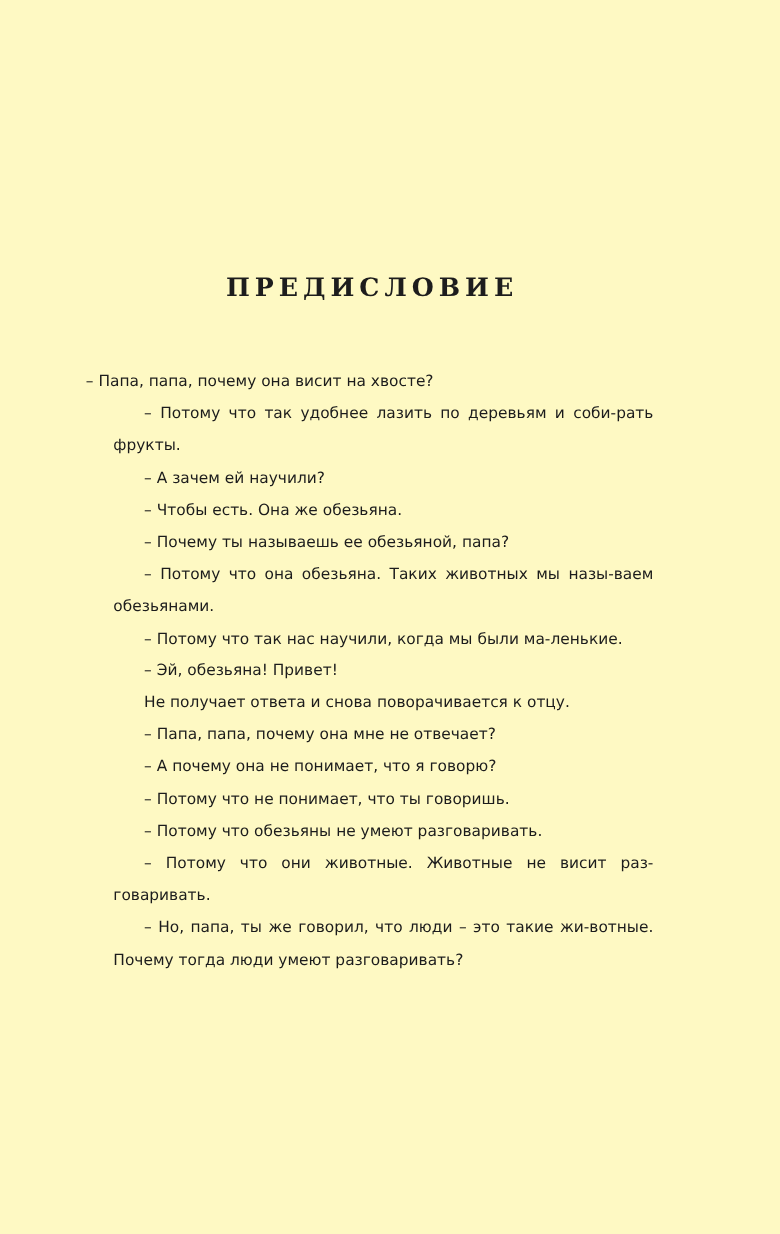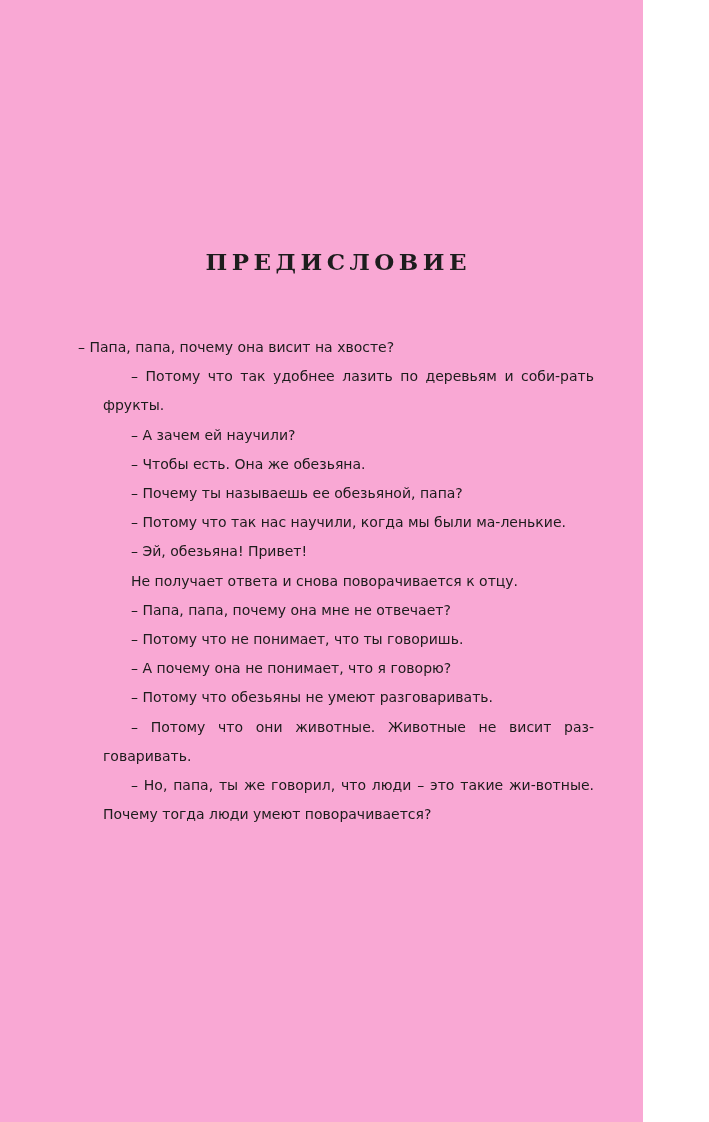--- a/index.html
+++ b/index.html
@@ -12,23 +12,23 @@
     height: 1122px;
     position: relative;
     font-family: "DejaVu Sans", sans-serif;
     color: #1a1a1a;
     overflow: hidden;
   }
   .page {
     position: absolute;
     left: 0;
     top: 0;
-    width: 643px;
+    width: 709px;
     height: 1122px;
-    background: #f9a8d4;
+    background: #fef9c3;
   }
   .content {
     position: absolute;
     left: 78px;
     top: 248px;
     width: 516px;
   }
   .chapter-title {
     text-align: center;
     font-family: "DejaVu Serif", serif;
@@ -63,24 +63,25 @@
 
 <div class="page">
   <div class="content">
     <h1 class="chapter-title">ПРЕДИСЛОВИЕ</h1>
     <div class="body-text">
       <p class="para">–  Папа, папа, почему она висит на хвосте?</p>
       <p class="para indent">–  Потому что так удобнее лазить по деревьям и соби-рать фрукты.</p>
       <p class="para indent">–  А зачем ей научили?</p>
       <p class="para indent">–  Чтобы есть. Она же обезьяна.</p>
       <p class="para indent">–  Почему ты называешь ее обезьяной, папа?</p>
+      <p class="para indent">–  Потому что она обезьяна. Таких животных мы назы-ваем обезьянами.</p>
       <p class="para indent">–  Потому что так нас научили, когда мы были ма-ленькие.</p>
       <p class="para indent">–  Эй, обезьяна! Привет!</p>
       <p class="para indent">Не получает ответа и снова поворачивается к отцу.</p>
       <p class="para indent">–  Папа, папа, почему она мне не отвечает?</p>
+      <p class="para indent">–  А почему она не понимает, что я говорю?</p>
       <p class="para indent">–  Потому что не понимает, что ты говоришь.</p>
-      <p class="para indent">–  А почему она не понимает, что я говорю?</p>
       <p class="para indent">–  Потому что обезьяны не умеют разговаривать.</p>
       <p class="para indent">–  Потому что они животные. Животные не висит раз-говаривать.</p>
-      <p class="para indent">–  Но, папа, ты же говорил, что люди – это такие жи-вотные. Почему тогда люди умеют поворачивается?</p>
+      <p class="para indent">–  Но, папа, ты же говорил, что люди – это такие жи-вотные. Почему тогда люди умеют разговаривать?</p>
     </div>
   </div>
 </div>
 
 </body></html>

